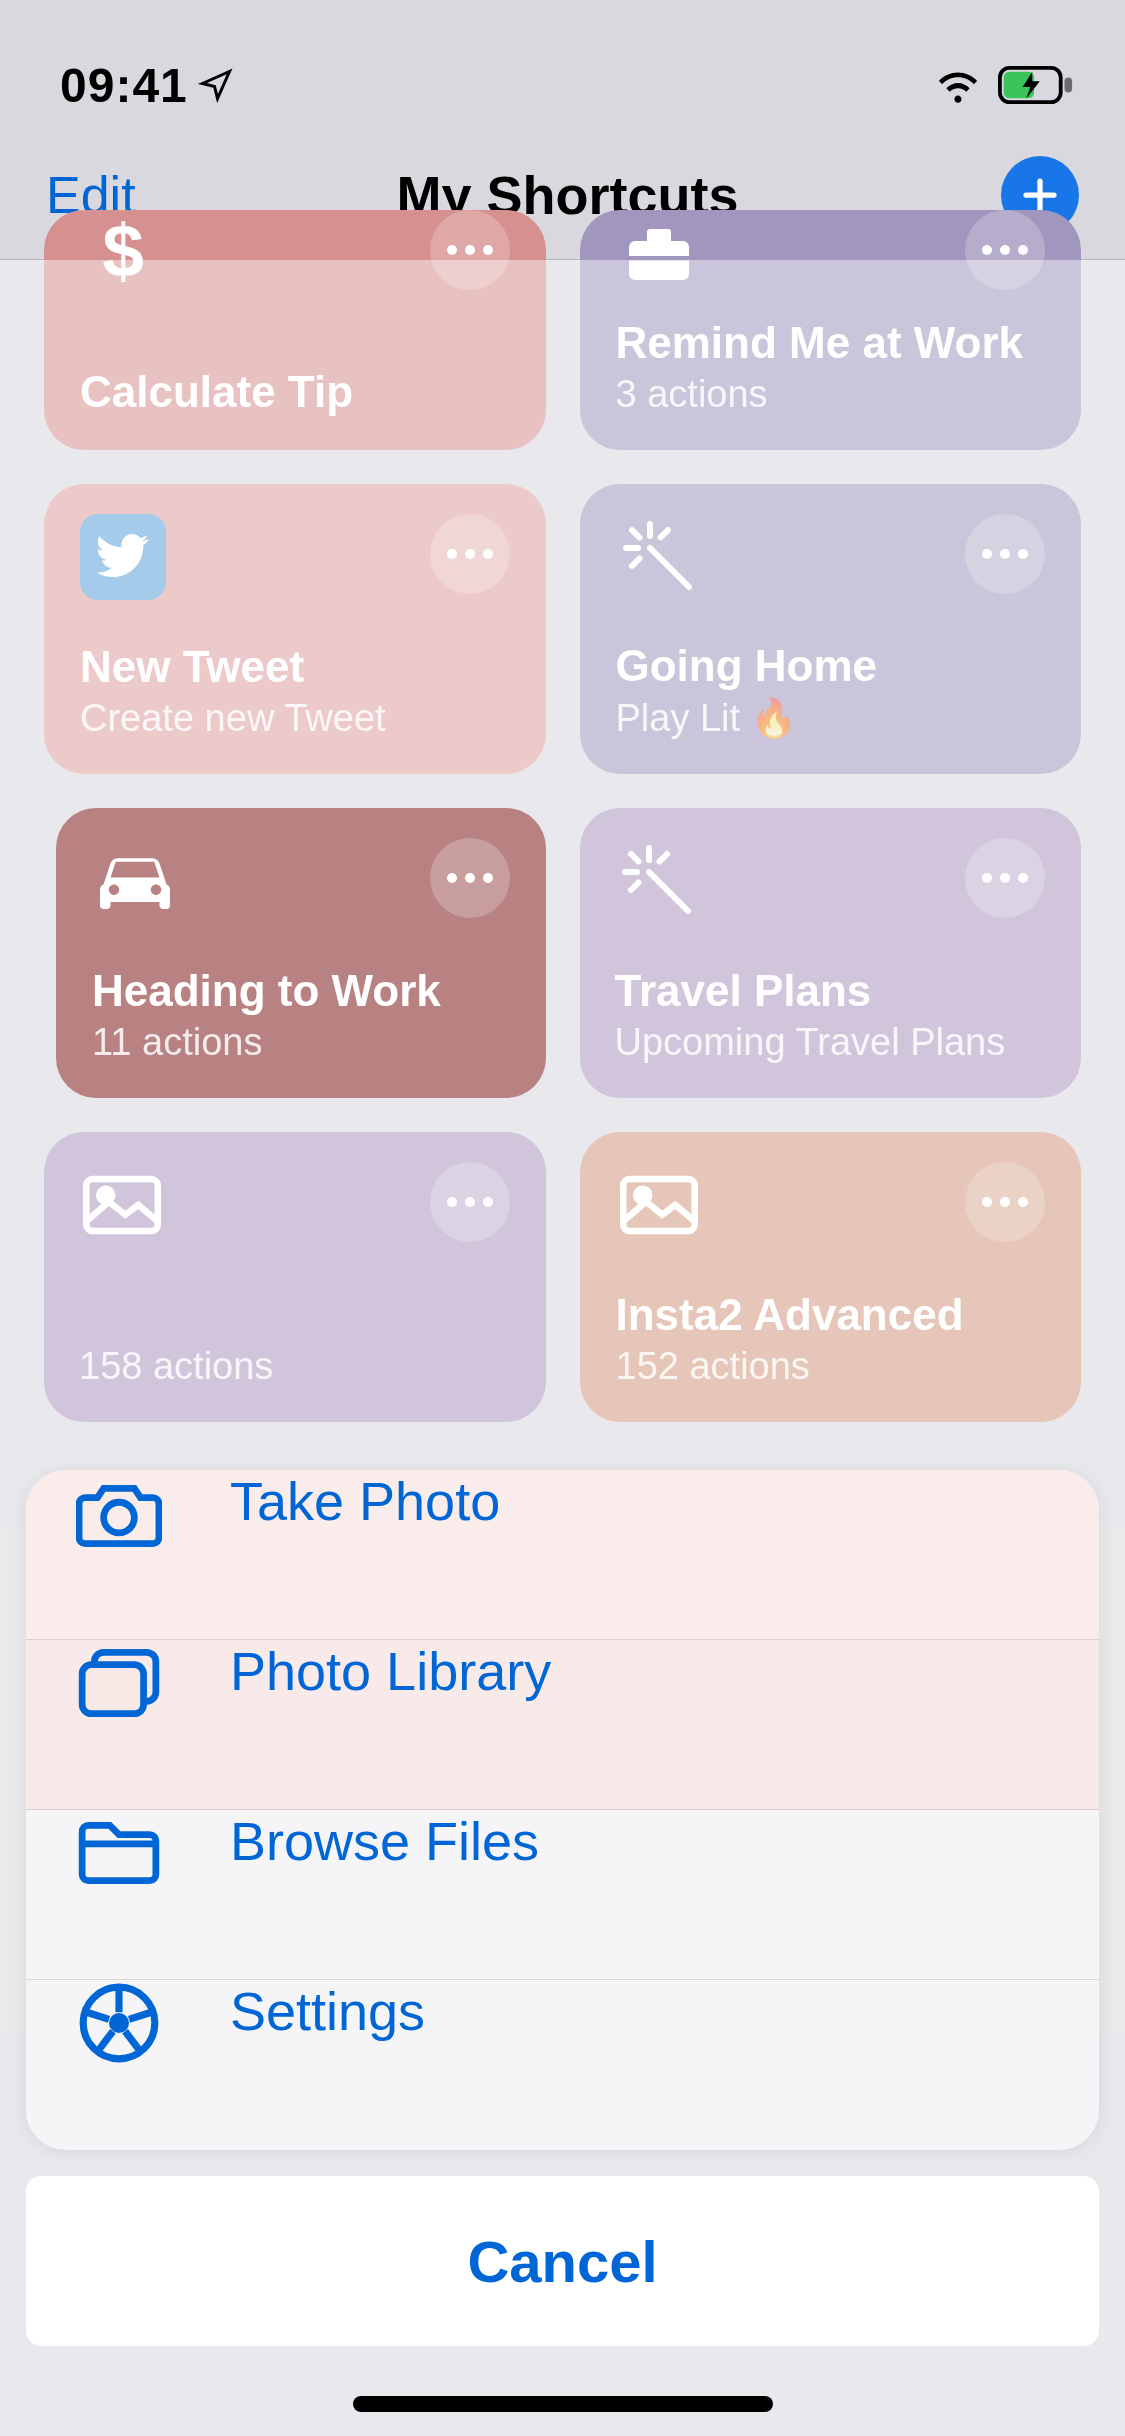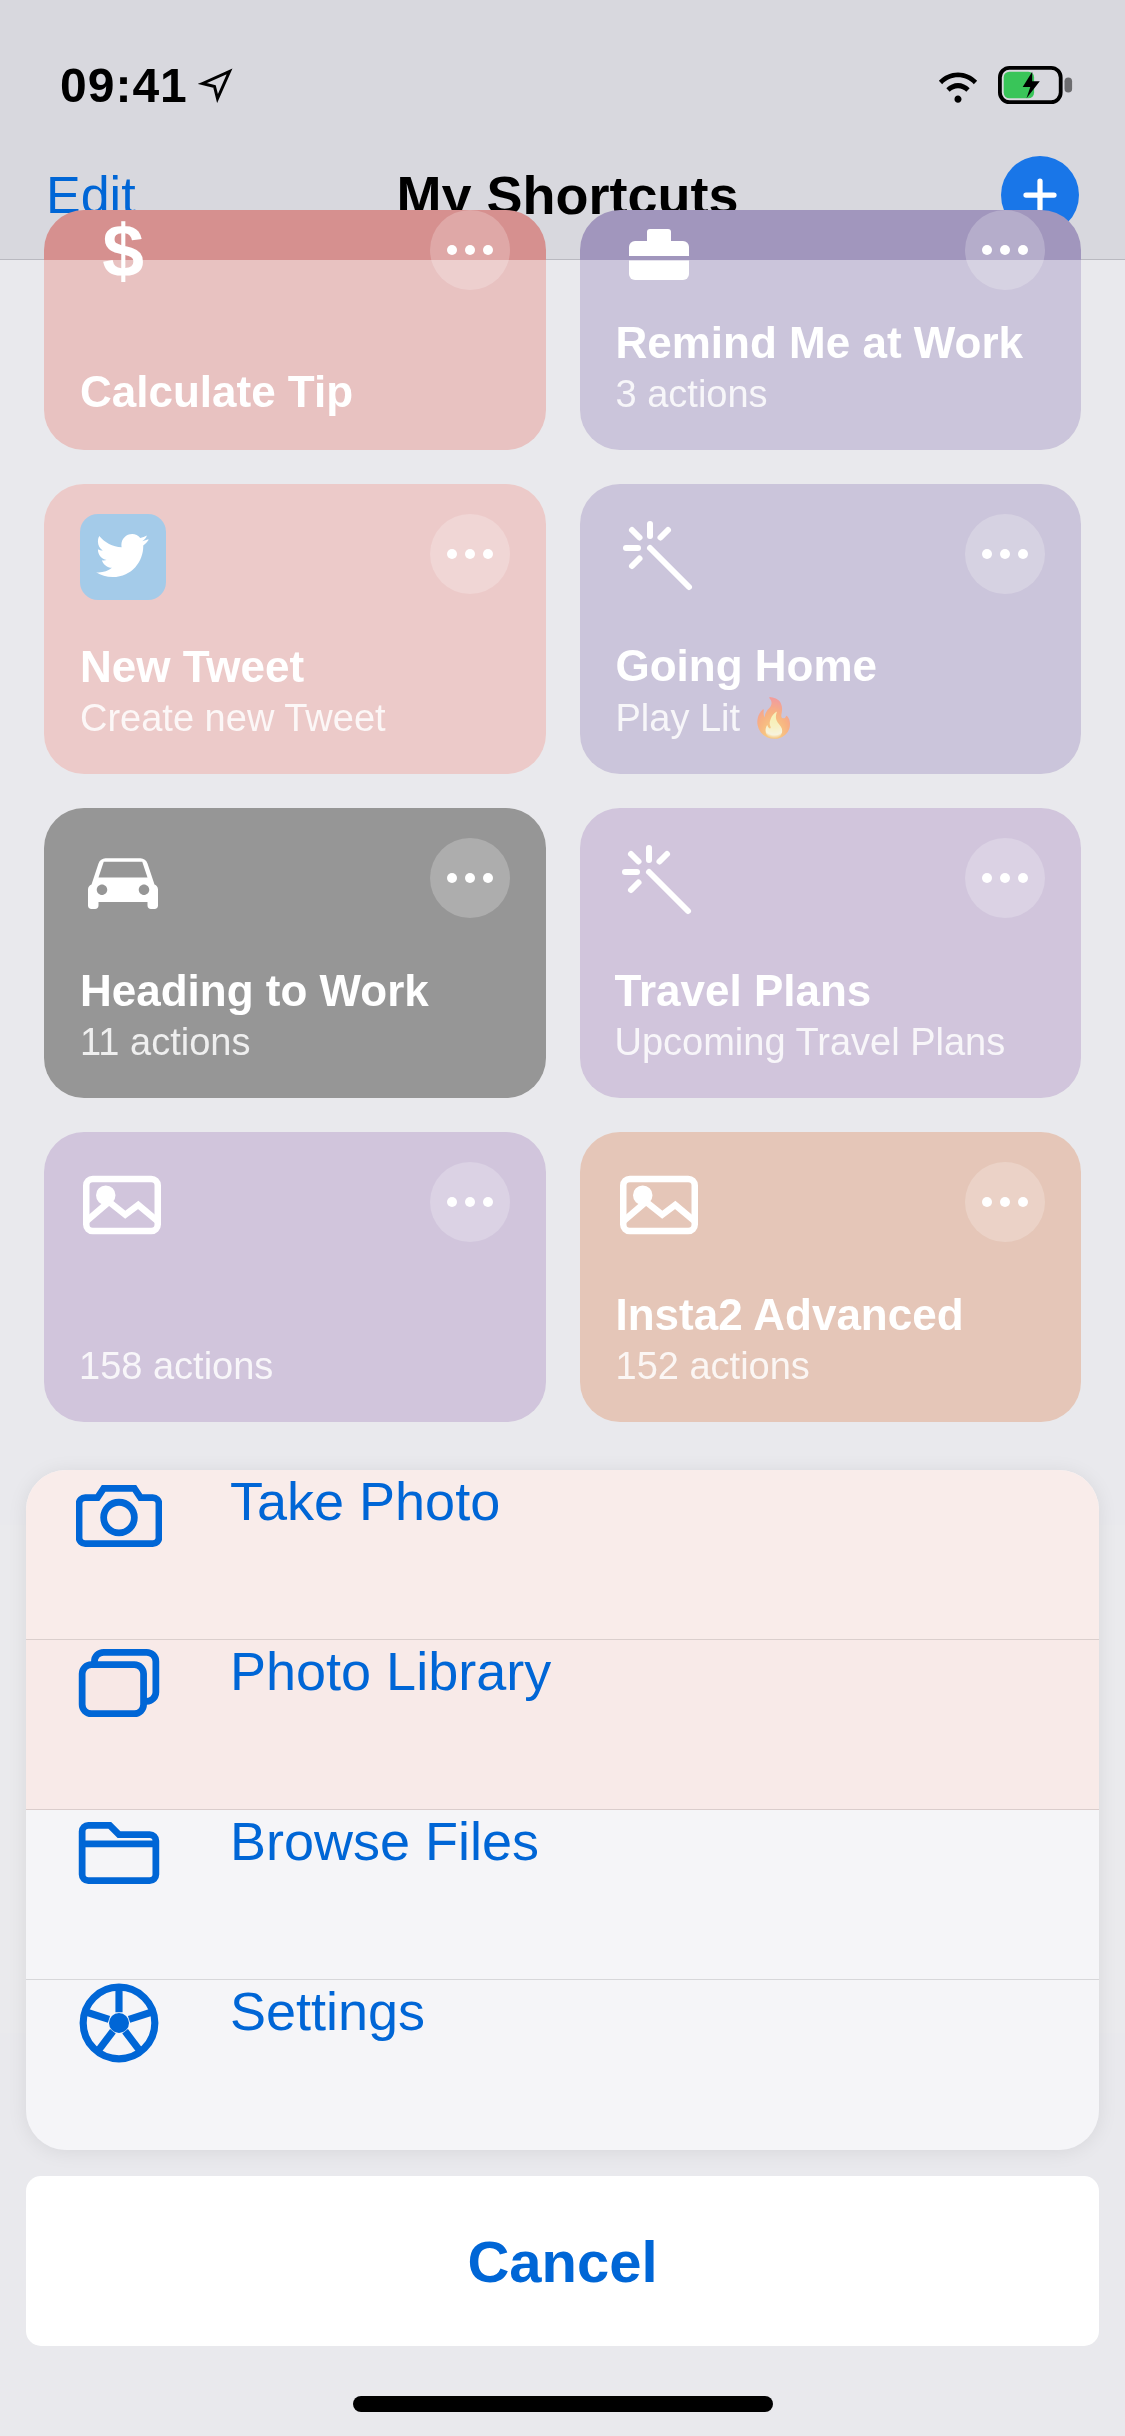--- a/index.html
+++ b/index.html
@@ -40,21 +40,21 @@
   .sheet-item .lbl { color: #0066d6; font-size: 54px; font-weight: 400; }
   .sheet-icon { width: 86px; height: 86px; color:#0066d6; display:flex; align-items:center; justify-content:center; flex-shrink:0;}
   .cancel { margin-top: 26px; border-radius: 15px; background: #fff; height: 170px; display:flex; align-items:center; justify-content:center; color:#0066d6; font-size: 58px; font-weight:600; }
 
   
   .home-indicator { position:absolute; bottom: 24px; left:50%; transform:translateX(-50%); width: 420px; height: 16px; border-radius: 10px; background:#000; }
 
   
   .bg-pink { background:#d6908f; }
   .bg-purple { background:#a196bd; }
-  .bg-orange { background:#404040; }
+  .bg-orange { background:#7f1d1d;margin-left:12px; }
   .bg-purple2 { background:#ab96c0;padding-left:35px; }
   .bg-orange2 { background:#d0987e; }
   .bg-pink2 { background:#dd9f9d; }
 </style>
 </head>
 <body>
 
 <div class="status-bar">
   <div class="status-time">
     <span>09:41</span>

